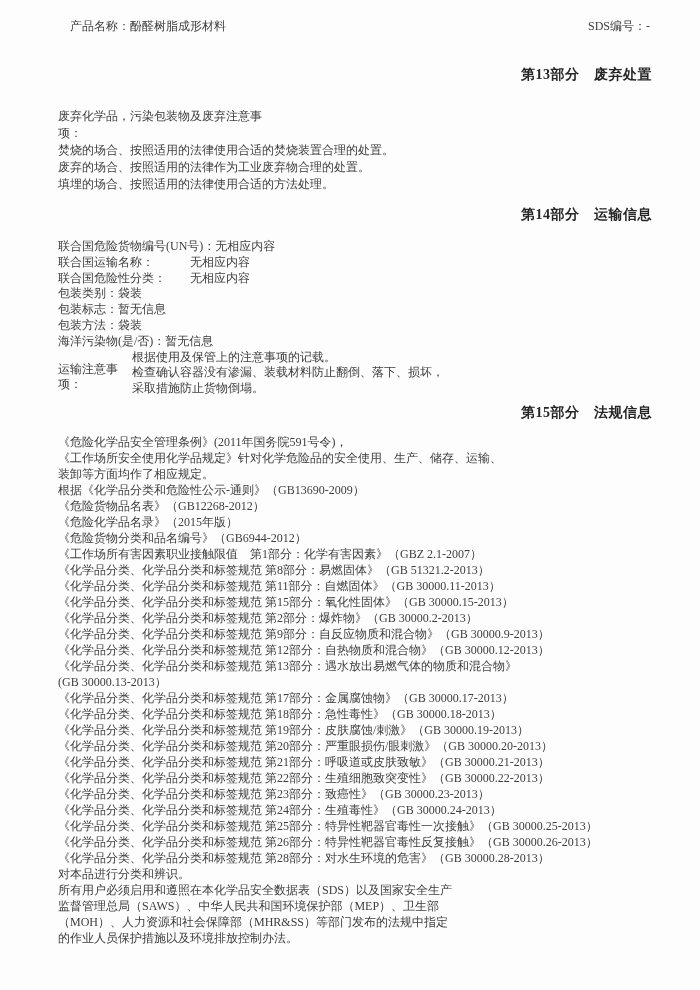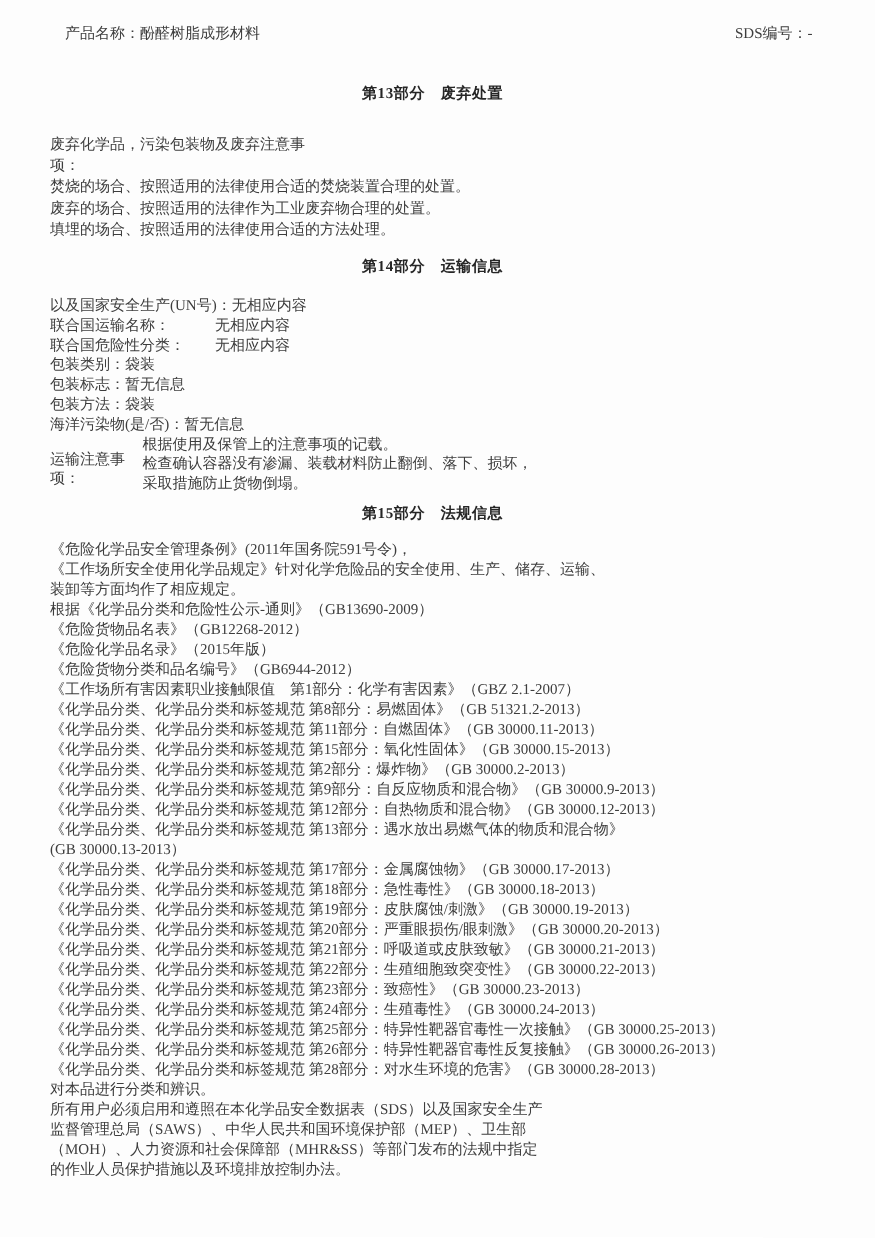--- a/index.html
+++ b/index.html
@@ -9,35 +9,35 @@
   }
   .page {
     position: relative;
     width: 700px;
     height: 990px;
     box-sizing: border-box;
     background: #fdfdfd;
     color: #3d3d3d;
     font-family: "Liberation Serif", "DejaVu Serif", serif;
     font-size: 12px;
-    padding: 18px 48px 0 40px;
+    padding: 18px 48px 0 58px;
     overflow: hidden;
   }
   .doc-header {
     display: flex;
     justify-content: space-between;
     align-items: baseline;
     padding: 0 2px 0 12px;
     height: 16px;
     line-height: 16px;
   }
   .sec-title {
     margin: 0;
-    text-align: center;
-    font-size: 12px;
+    text-align: right;
+    font-size: 14px;
     font-weight: bold;
     color: #262626;
     letter-spacing: 0.5px;
   }
   .title-13 { margin-top: 32px; }
   .title-14 { margin-top: 13px; }
   .title-15 { margin-top: 7px; }
 
   
   .s13 {
@@ -92,21 +92,21 @@
       <div>焚烧的场合、按照适用的法律使用合适的焚烧装置合理的处置。</div>
       <div>废弃的场合、按照适用的法律作为工业废弃物合理的处置。</div>
       <div>填埋的场合、按照适用的法律使用合适的方法处理。</div>
     </div>
   </div>
 
   <h2 class="sec-title title-14">第14部分　运输信息</h2>
 
   <div class="s14">
     <div class="row">
-      <span class="lbl">以及国家安全生产(UN号)：</span>
+      <span class="lbl">联合国危险货物编号(UN号)：</span>
       <span class="val">无相应内容</span>
     </div>
     <div class="row fixed">
       <span class="lbl">联合国运输名称：</span>
       <span class="val">无相应内容</span>
     </div>
     <div class="row fixed">
       <span class="lbl">联合国危险性分类：</span>
       <span class="val">无相应内容</span>
     </div>

